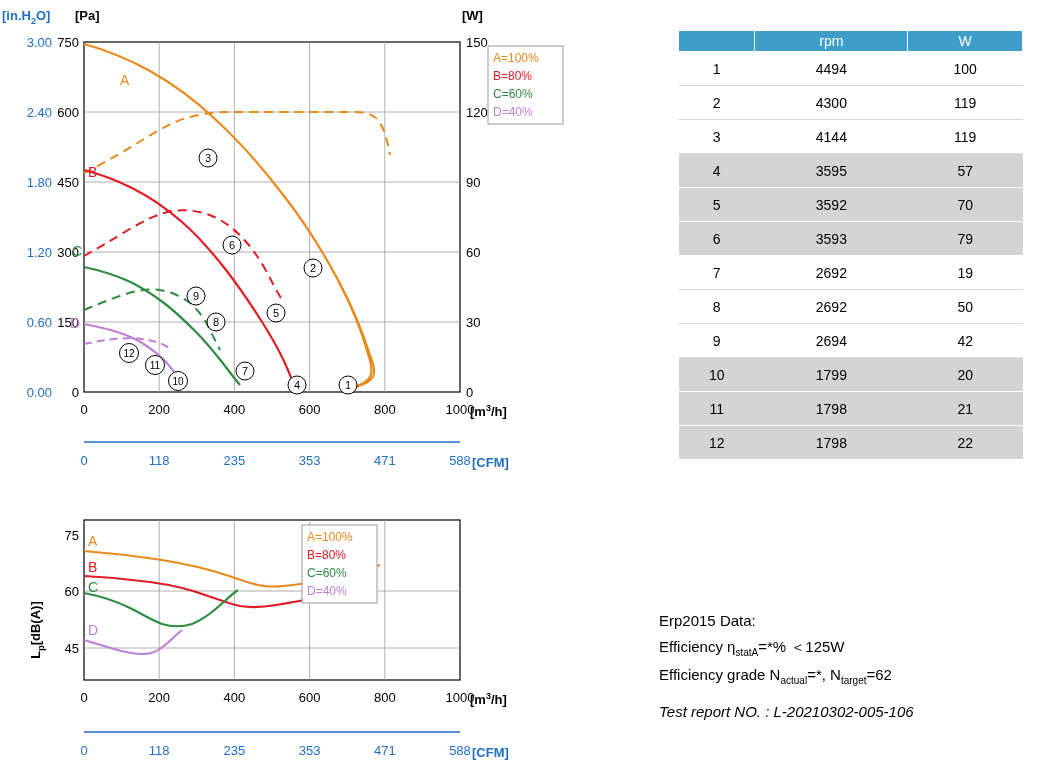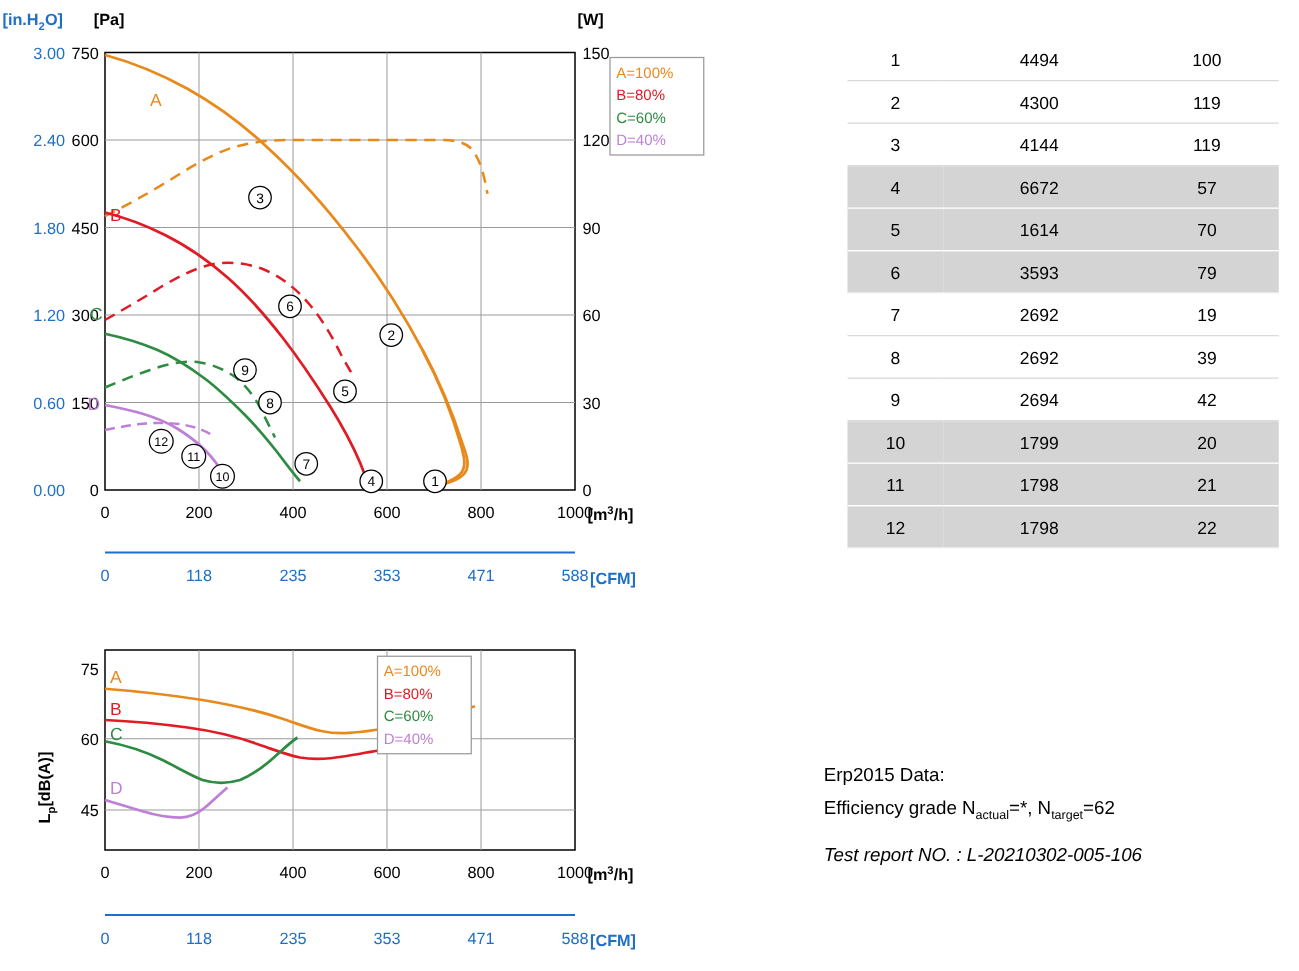--- a/index.html
+++ b/index.html
@@ -308,61 +308,66 @@
       <text x="307" y="61" font-size="12" fill="#E8891C">A=100%</text>
       <text x="307" y="79" font-size="12" fill="#E01B24">B=80%</text>
       <text x="307" y="97" font-size="12" fill="#2E8B42">C=60%</text>
       <text x="307" y="115" font-size="12" fill="#BE7FD6">D=40%</text>
     </g>
   </svg>
 
   <div class="table-wrap">
     <table class="data">
       <thead>
+        <tr>
+          <th class="hdr-unit"></th>
+          <th class="hdr-unit">rpm</th>
+          <th class="hdr-unit">W</th>
+        </tr>
       </thead>
       <tbody>
         <tr>
           <td>1</td>
           <td>4494</td>
           <td>100</td>
         </tr>
         <tr>
           <td>2</td>
           <td>4300</td>
           <td>119</td>
         </tr>
         <tr>
           <td>3</td>
           <td>4144</td>
           <td>119</td>
         </tr>
         <tr class="shaded">
           <td>4</td>
-          <td>6672</td>
+          <td>3595</td>
           <td>57</td>
         </tr>
         <tr class="shaded">
           <td>5</td>
-          <td>1614</td>
+          <td>3592</td>
           <td>70</td>
         </tr>
         <tr class="shaded">
           <td>6</td>
           <td>3593</td>
           <td>79</td>
         </tr>
         <tr>
           <td>7</td>
           <td>2692</td>
           <td>19</td>
         </tr>
         <tr>
           <td>8</td>
           <td>2692</td>
-          <td>39</td>
+          <td>50</td>
         </tr>
         <tr>
           <td>9</td>
           <td>2694</td>
           <td>42</td>
         </tr>
         <tr class="shaded">
           <td>10</td>
           <td>1799</td>
           <td>20</td>
@@ -376,19 +381,22 @@
           <td>12</td>
           <td>1798</td>
           <td>22</td>
         </tr>
       </tbody>
     </table>
   </div>
 
   <div class="notes">
     <div class="line">Erp2015  Data:</div>
+    <div class="line">
+      <span>Efficiency η</span><sub>statA</sub><span>=*%  ＜125W</span>
+    </div>
     <div class="line">
       <span>Efficiency grade N</span><sub>actual</sub><span>=*, N</span><sub>target</sub><span>=62</span>
     </div>
     <div class="line italic">Test report NO. : L-20210302-005-106</div>
   </div>
 
 </div>
 
 </body></html>

